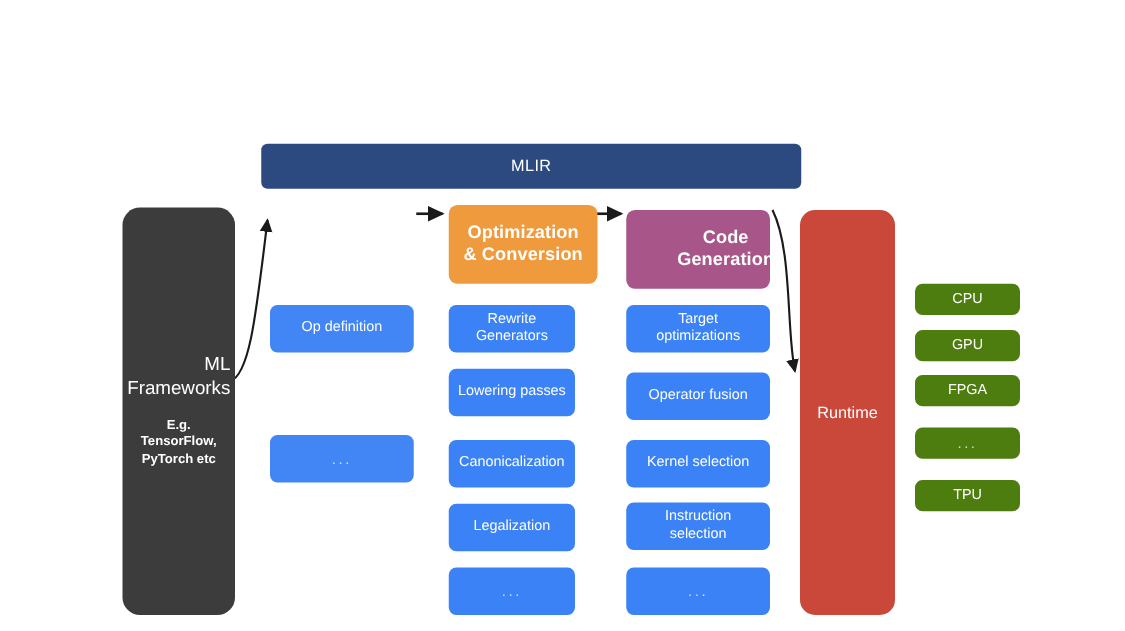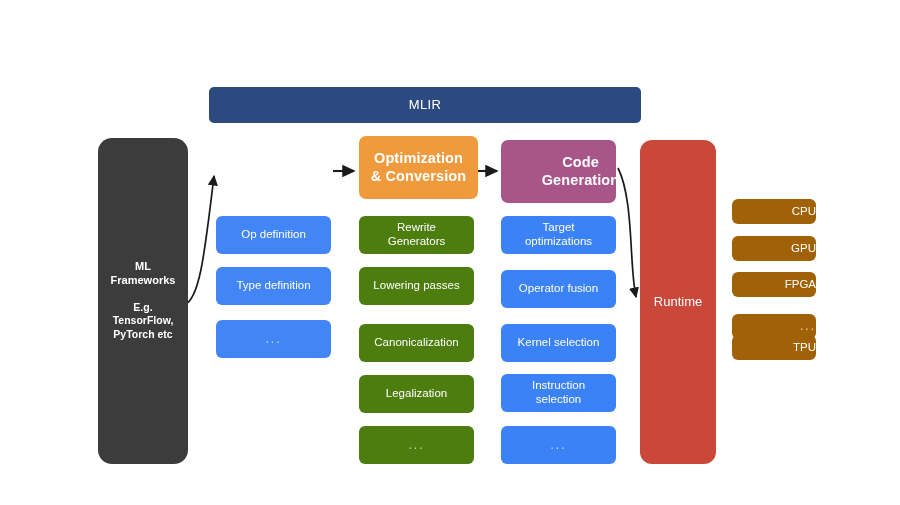--- a/index.html
+++ b/index.html
@@ -24,20 +24,21 @@
     position: absolute;
     box-sizing: border-box;
     display: flex;
     align-items: center;
     justify-content: center;
     text-align: center;
     color: #ffffff;
     line-height: 1.18;
     white-space: pre-line;
     user-select: none;
+    margin-top: 28px;
   }
 
   
   .mlir-bar {
     left: 209px;
     top: 87px;
     width: 432px;
     height: 36px;
     background: #2C4A80;
     border-radius: 5px;
@@ -50,23 +51,24 @@
     left: 98px;
     top: 138px;
     width: 90px;
     height: 326px;
     background: #3C3C3C;
     border-radius: 14px;
     flex-direction: column;
     padding: 0 6px;
   }
   .frameworks .title {
-    font-size: 11px;
-    font-weight: bold;
+    font-size: 15px;
+    font-weight: normal;
     line-height: 1.25;
+    text-align: right;
   }
   .frameworks .sub {
     font-size: 10.5px;
     line-height: 1.3;
     margin-top: 13px;
     font-weight: bold;
   }
 
   
   .head {
@@ -81,21 +83,21 @@
   .head-purple { left: 501px; top: 140px; width: 115px; background:#A8568A;padding-left:44px; }
 
   
   .item {
     height: 38px;
     border-radius: 6px;
     font-size: 11.5px;
     font-weight: normal;
   }
   .col-blue   { left: 216px; width: 115px; background:#4285F4; }
-  .col-orange { left: 359px; width: 115px; background:#4d7c0f;justify-content:center; }
+  .col-orange { left: 359px; width: 101px; background:#3b82f6;justify-content:center; }
   .col-purple { left: 501px; width: 115px; background:#3b82f6; }
 
   .dots { letter-spacing: 2px; opacity: .72; font-size: 12px; }
 
   
   .runtime {
     left: 640px;
     top: 140px;
     width: 76px;
     height: 324px;
@@ -103,23 +105,22 @@
     border-radius: 12px;
     font-size: 13px;
   }
 
   
   .hw {
     left: 732px;
     width: 84px;
     height: 25px;
     border-radius: 6px;
-    background: #a16207;
+    background: #4d7c0f;
     font-size: 11.5px;
-    justify-content: flex-end;
   }
 
   
   .arrows {
     position: absolute;
     left: 0; top: 0;
     width: 900px; height: 505px;
     pointer-events: none;
   }
 </style>
@@ -152,23 +153,20 @@
     <div class="title">ML
 Frameworks</div>
     <div class="sub">E.g.
 TensorFlow,
 PyTorch etc</div>
   </div>
 
   <div class="box item col-blue" style="top:216px">
     <span>Op definition</span>
   </div>
-  <div class="box item col-blue" style="top:267px">
-    <span>Type definition</span>
-  </div>
   <div class="box item col-blue" style="top:320px">
     <span class="dots">...</span>
   </div>
 
   <div class="box head head-orange">
     <span>Optimization
 &amp; Conversion</span>
   </div>
   <div class="box item col-orange" style="top:216px">
     <span>Rewrite
@@ -218,17 +216,17 @@
   </div>
   <div class="box hw" style="top:236px">
     <span>GPU</span>
   </div>
   <div class="box hw" style="top:272px">
     <span>FPGA</span>
   </div>
   <div class="box hw" style="top:314px">
     <span class="dots">...</span>
   </div>
-  <div class="box hw" style="top:335px">
+  <div class="box hw" style="top:356px">
     <span>TPU</span>
   </div>
 
 </div>
 
 </body></html>

